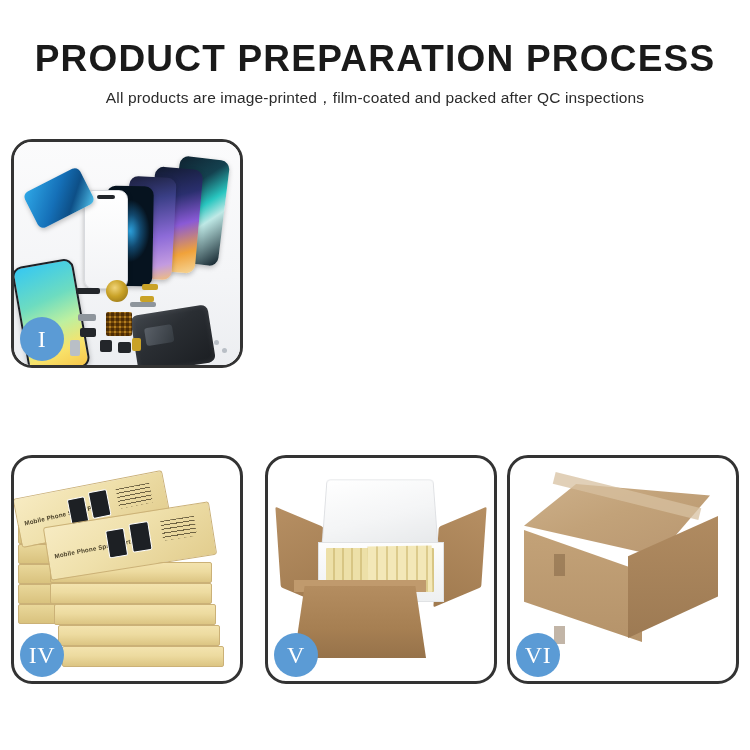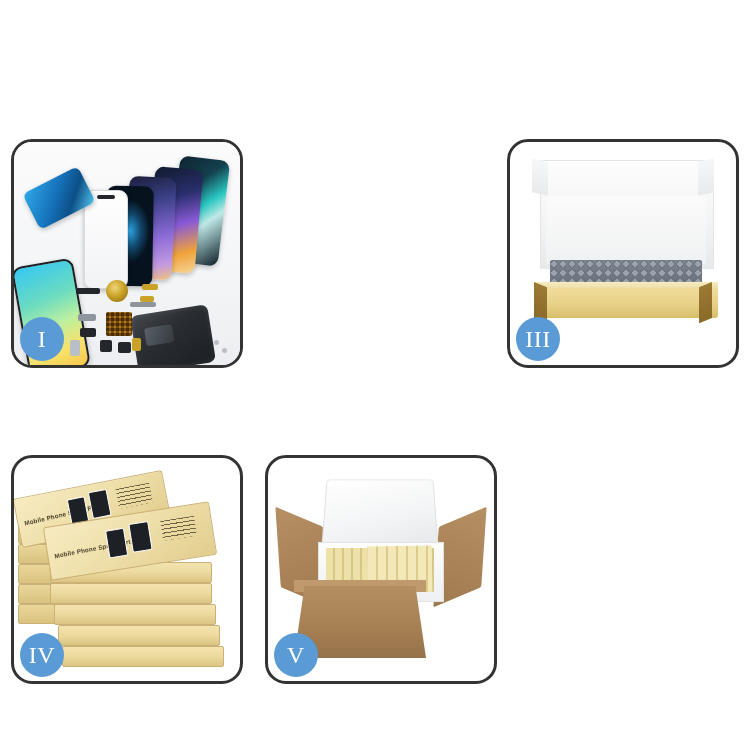--- a/index.html
+++ b/index.html
@@ -448,20 +448,24 @@
     background: rgba(120,92,60,.45);
   }
   .c-seam.s1 { left: 44px; top: 96px; width: 11px; height: 22px; }
   .c-seam.s2 { left: 44px; top: 168px; width: 11px; height: 18px; }
 </style>
 </head>
 <body>
 
 <div class="page">
 
+  <div class="header">
+    <h1 class="title">PRODUCT PREPARATION PROCESS</h1>
+    <p class="subtitle">All products are image-printed，film-coated and packed after QC inspections</p>
+  </div>
 
   <div class="grid">
 
     <div class="panel p-c0 p-r0">
       <div class="stage">
         <div class="p1bg"></div>
         <div class="scr s5"></div>
         <div class="scr s4"></div>
         <div class="scr s3"></div>
         <div class="scr s2"></div>
@@ -481,34 +485,20 @@
         <div class="part dark" style="left:104px;top:200px; width:13px; height:11px;"></div>
         <div class="part gold" style="left:118px;top:196px; width:9px;  height:13px;"></div>
         <div class="part grey" style="left:116px;top:160px; width:26px; height:5px;"></div>
         <div class="part silver" style="left:200px;top:198px; width:5px;  height:5px; border-radius:50%;"></div>
         <div class="part silver" style="left:208px;top:206px; width:5px;  height:5px; border-radius:50%;"></div>
       </div>
       <div class="badge">I</div>
     </div>
 
 
-    <div class="panel p-c2 p-r0">
-      <div class="stage">
-        <div class="b3-lid"></div>
-        <div class="b3-lidflapL"></div>
-        <div class="b3-lidflapR"></div>
-        <div class="b3-foam"></div>
-        <div class="b3-bubbles"></div>
-        <div class="b3-rim"></div>
-        <div class="b3-front"></div>
-        <div class="b3-endL"></div>
-        <div class="b3-endR"></div>
-      </div>
-      <div class="badge">III</div>
-    </div>
 
     <div class="panel p-c0 p-r1">
       <div class="stage">
         <div class="stackwrap">
 
           <div class="sbox side" style="left:4px;  top:66px;  width:96px; height:18px;"></div>
           <div class="sbox side" style="left:4px;  top:86px;  width:96px; height:18px;"></div>
           <div class="sbox side" style="left:4px;  top:106px; width:96px; height:18px;"></div>
           <div class="sbox side" style="left:4px;  top:126px; width:96px; height:18px;"></div>
           <div class="sbox side" style="left:4px;  top:146px; width:96px; height:18px;"></div>
@@ -545,15 +535,26 @@
         <div class="v-foamlid"></div>
         <div class="v-foambody"></div>
         <div class="v-goldrows"></div>
         <div class="v-goldrows2"></div>
         <div class="v-cartontop"></div>
         <div class="v-cartonfront"></div>
       </div>
       <div class="badge">V</div>
     </div>
 
+    <div class="panel p-c2 p-r1">
+      <div class="stage">
+        <div class="c-top"></div>
+        <div class="c-tape"></div>
+        <div class="c-left"></div>
+        <div class="c-right"></div>
+        <div class="c-seam s1"></div>
+        <div class="c-seam s2"></div>
+      </div>
+      <div class="badge">VI</div>
+    </div>
 
   </div>
 </div>
 
 </body></html>

